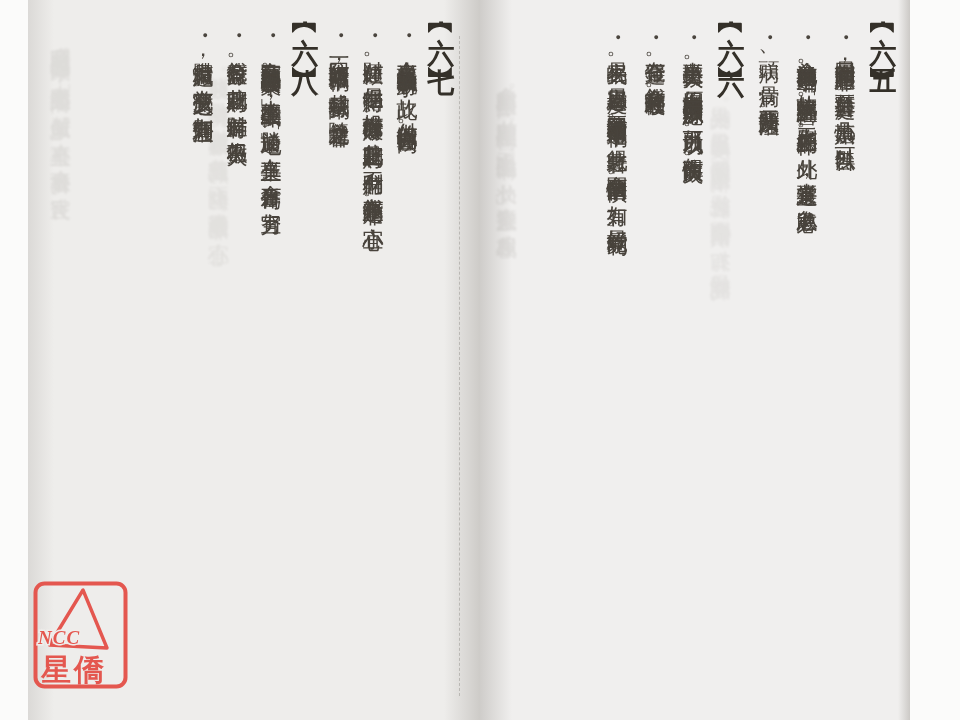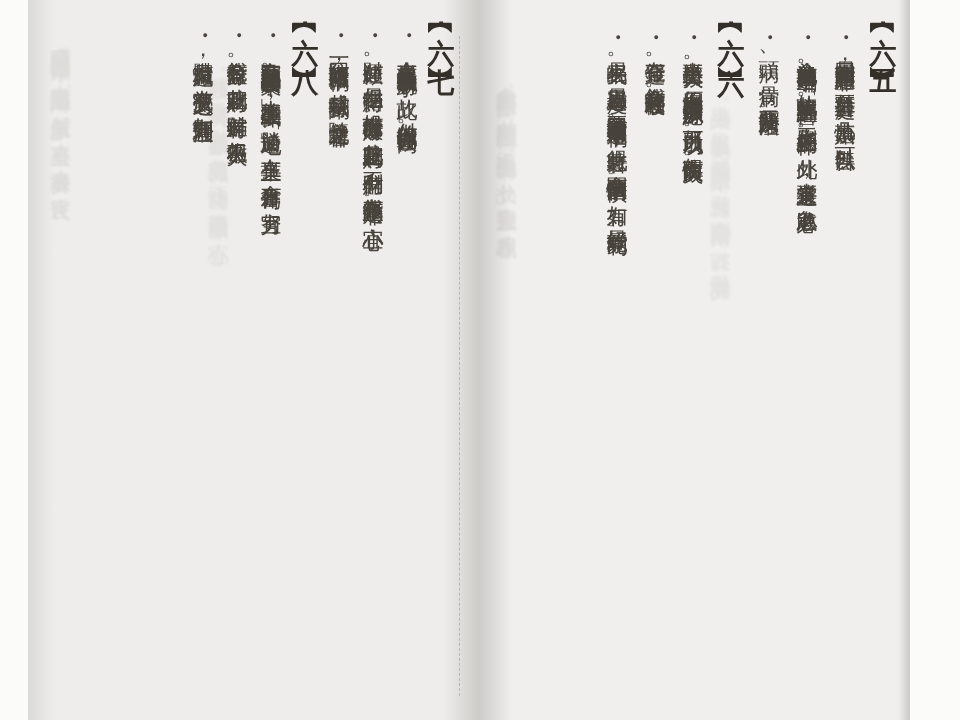--- a/index.html
+++ b/index.html
@@ -129,14 +129,22 @@
       </div>
       <div class="para">
         <span class="bullet">●</span>
         <span>身體精力減退，常有疲勞之感。如有則宜治理。</span>
       </div>
     </div>
 
     <div class="crease"></div>
   </div>
 
+  <div class="stamp">
+    <svg width="95" height="108" viewBox="0 0 95 108">
+      <rect x="2.5" y="2.5" width="90" height="103" rx="9" fill="none" stroke="#e4574f" stroke-width="4"></rect>
+      <path d="M50 9 L16.5 64 L74 67 Z" fill="none" stroke="#e4574f" stroke-width="3.4" stroke-linejoin="round"></path>
+      <text class="stamp-ncc" x="5" y="63">NCC</text>
+      <text class="stamp-cjk" x="8" y="99">星僑</text>
+    </svg>
+  </div>
 
 </div>
 
 </body></html>

